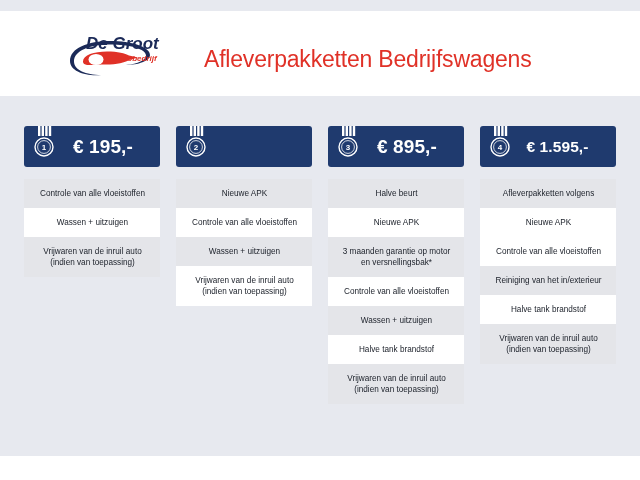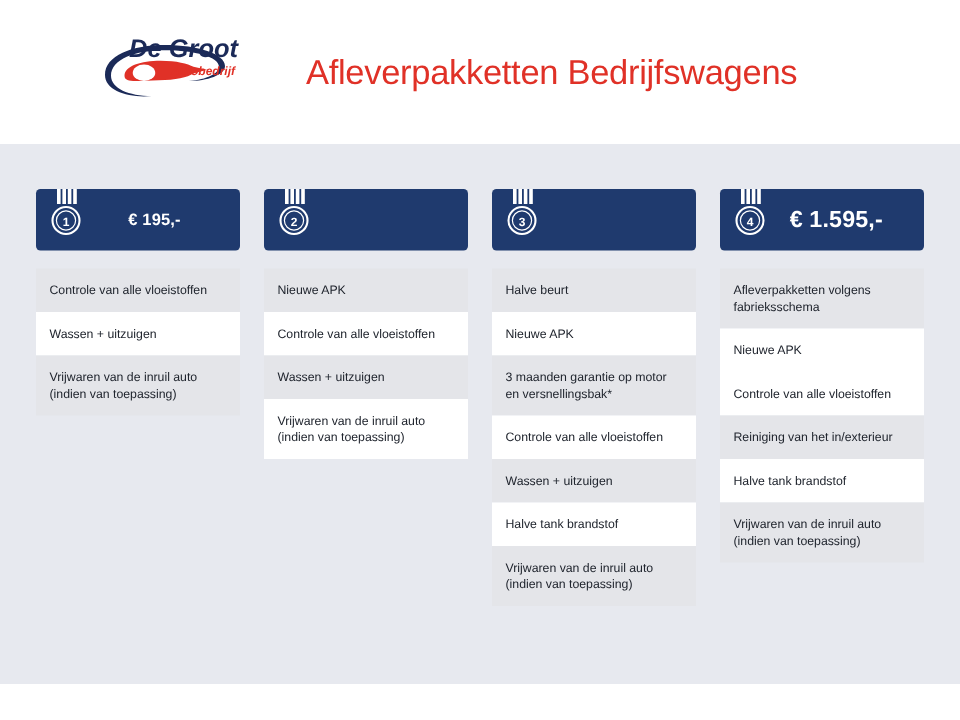--- a/index.html
+++ b/index.html
@@ -6,21 +6,21 @@
   body{
     width:640px;height:480px;overflow:hidden;
     background:#ffffff;
     font-family:"Liberation Sans", sans-serif;
     -webkit-font-smoothing:antialiased;
   }
   .page{position:relative;width:640px;height:480px;background:#e7e9ef;}
 
   
   .topbar{
-    position:absolute;left:0;top:0;width:640px;height:96px;
+    position:absolute;left:0;top:11px;width:640px;height:96px;
     background:#ffffff;
     display:flex;align-items:center;
   }
   .logo{
     position:relative;width:152px;height:56px;margin-left:26px;flex:none;
   }
   .logo svg{display:block;}
   .title{
     color:#e03127;
     font-size:23px;
@@ -52,40 +52,41 @@
     box-shadow:0 0 0 2px #e7e9ef;
     overflow:hidden;
   }
   .medal{
     width:30px;height:41px;flex:none;margin-left:5px;
     position:relative;
   }
   .medal svg{position:absolute;left:0;top:-1px;}
   .price{
     color:#ffffff;
-    font-size:11px;
+    font-size:19px;
     font-weight:bold;
     letter-spacing:0.1px;
     white-space:nowrap;
     margin-left:2px;
     flex:1;
     text-align:center;
     padding-right:15px;
   }
   .col-4 .price{font-size:15.5px;margin-left:0;padding-right:16px;}
 
   .items{margin-top:12px;}
   .item{
     font-size:8.2px;
     line-height:11px;
     color:#20252e;
     padding:9px 8px 9px 9px;
     min-height:13px;
     box-sizing:border-box;
     background:#ffffff;
+    text-align:center;
   }
   .item.alt{background:#e4e5e9;}
   .item .l2{display:block;}
   .bottombar{
     position:absolute;left:0;top:456px;width:640px;height:24px;background:#ffffff;
   }
 </style>
 </head>
 <body>
 
@@ -181,20 +182,21 @@
             <svg width="30" height="42" viewBox="0 0 30 42">
               <rect x="9" y="0" width="2.4" height="11" fill="#ffffff"></rect>
               <rect x="12.6" y="0" width="2.4" height="11" fill="#ffffff"></rect>
               <rect x="16.2" y="0" width="2.4" height="11" fill="#ffffff"></rect>
               <rect x="19.8" y="0" width="2.4" height="11" fill="#ffffff"></rect>
               <circle cx="15" cy="22" r="9" fill="none" stroke="#ffffff" stroke-width="1.4"></circle>
               <circle cx="15" cy="22" r="6.4" fill="none" stroke="#ffffff" stroke-width="0.8"></circle>
               <text x="15" y="25.4" text-anchor="middle" font-family="'Liberation Sans', sans-serif" font-size="8" font-weight="bold" fill="#ffffff">3</text>
             </svg>
           </div>
+          <div class="price">€ 895,-</div>
         </div>
         <div class="items">
             <div class="item alt">
               <span class="l2">Halve beurt</span>
             </div>
             <div class="item">
               <span class="l2">Nieuwe APK</span>
             </div>
             <div class="item alt">
               <span class="l2">3 maanden garantie op motor</span>
@@ -227,21 +229,20 @@
               <circle cx="15" cy="22" r="9" fill="none" stroke="#ffffff" stroke-width="1.4"></circle>
               <circle cx="15" cy="22" r="6.4" fill="none" stroke="#ffffff" stroke-width="0.8"></circle>
               <text x="15" y="25.4" text-anchor="middle" font-family="'Liberation Sans', sans-serif" font-size="8" font-weight="bold" fill="#ffffff">4</text>
             </svg>
           </div>
           <div class="price">€ 1.595,-</div>
         </div>
         <div class="items">
             <div class="item alt">
               <span class="l2">Afleverpakketten volgens</span>
-              <span class="l2">fabrieksschema</span>
             </div>
             <div class="item">
               <span class="l2">Nieuwe APK</span>
             </div>
             <div class="item">
               <span class="l2">Controle van alle vloeistoffen</span>
             </div>
             <div class="item alt">
               <span class="l2">Reiniging van het in/exterieur</span>
             </div>

